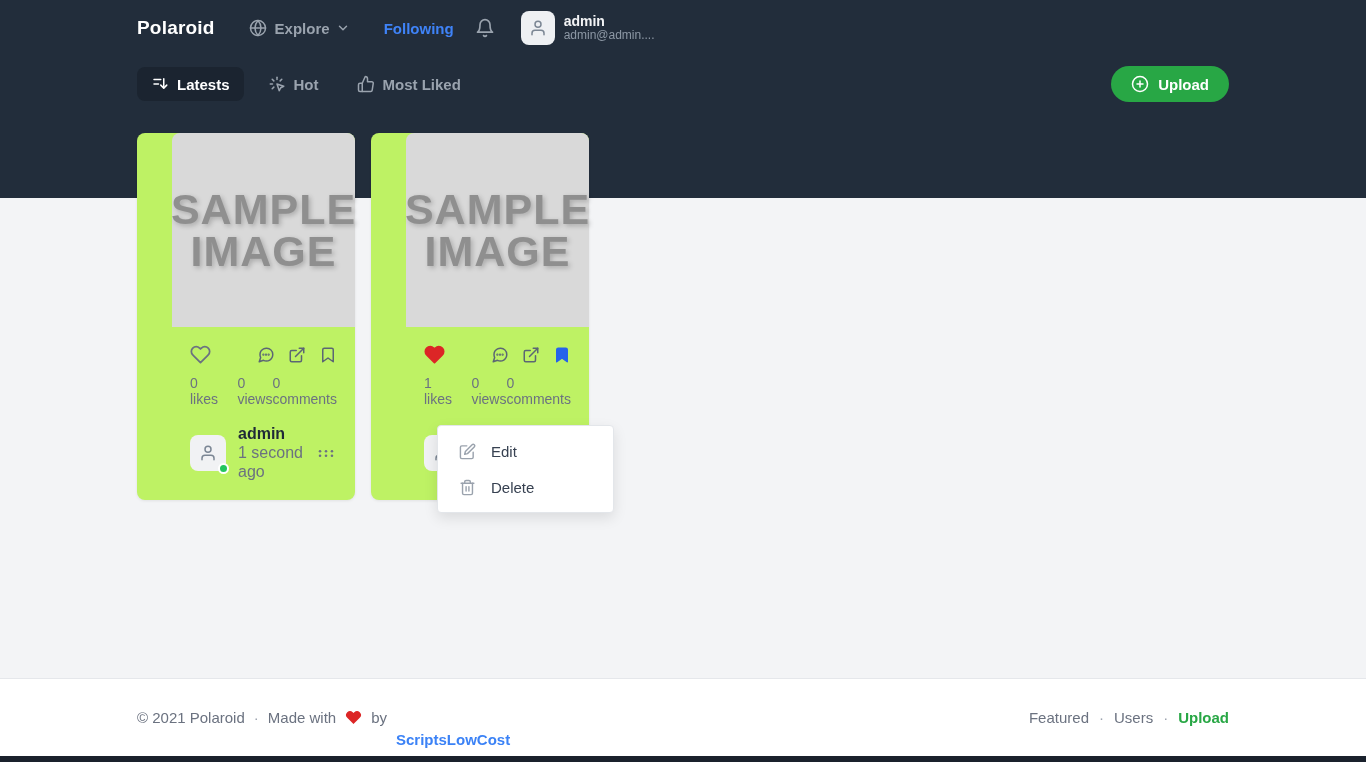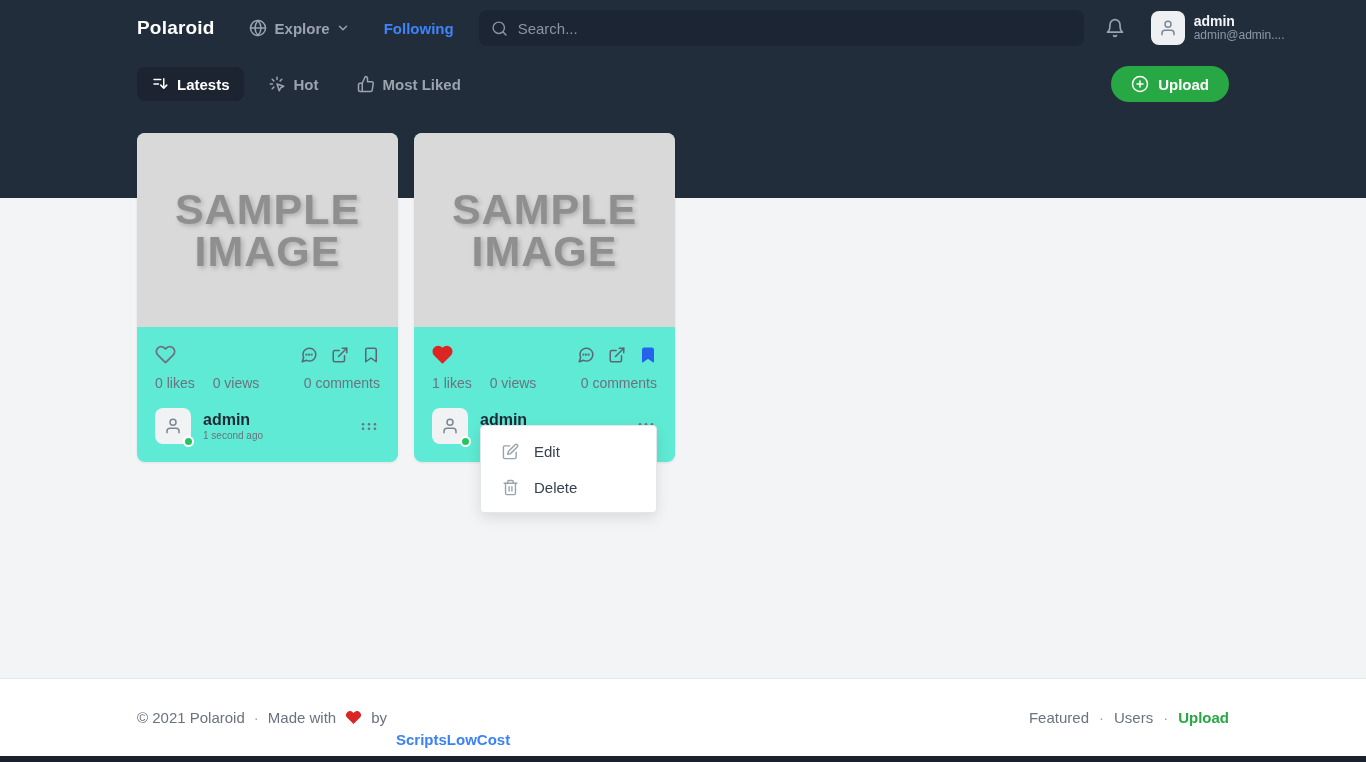--- a/index.html
+++ b/index.html
@@ -33,41 +33,41 @@
   .tab { display:flex; align-items:center; gap:8px; color:#9aa3ae; font-size:15px; font-weight:600; padding:8px 14px; border-radius:8px; cursor:pointer; }
   .tab svg { width:18px; height:18px; }
   .tab.active { background:#1b2430; color:#fff; font-weight:bold; }
   .tab + .tab { margin-left:10px; }
   .upload-btn { margin-left:auto; display:flex; align-items:center; gap:9px; background:#28a745; color:#fff; border:none; font-family:inherit; font-size:15px; font-weight:bold; padding:9px 20px; border-radius:9999px; cursor:pointer; }
   .upload-btn svg { width:18px; height:18px; }
 
   
   .main { min-height:480px; }
   .cards { display:flex; gap:16px; position:relative; top:-65px; }
-  .card { width:261px; background:#5eead4; border-radius:8px; box-shadow:0 1px 3px rgba(0,0,0,.08); position:relative; }
+  .card { width:218px; background:#bef264; border-radius:8px; box-shadow:0 1px 3px rgba(0,0,0,.08); position:relative;padding-left:35px; }
   .card-img { height:194px; background:#d9d9d9; border-radius:8px 8px 0 0; display:flex; align-items:center; justify-content:center; }
   .card-img .ph { width:190px; text-align:center; font-size:43px; font-weight:bold; color:#8f8f8f; line-height:.98; letter-spacing:1px; text-shadow:2px 2px 5px rgba(0,0,0,.22); }
   .card-body { padding:17px 18px 0 18px; }
   .actions { display:flex; align-items:center; }
   .actions .like { color:#6b7280; display:flex; cursor:pointer; }
   .actions .like svg { width:21px; height:21px; }
   .actions .like.on { color:#dc2626; }
   .right-icons { margin-left:auto; display:flex; align-items:center; gap:13px; color:#5b6674; }
   .right-icons span { display:flex; cursor:pointer; }
   .right-icons svg { width:18px; height:18px; }
   .right-icons .bm.on { color:#2563eb; }
   .stats { display:flex; margin-top:10px; font-size:14px; color:#6b7280; }
   .stats .views { margin-left:18px; }
   .stats .comments { margin-left:auto; }
   .userline { display:flex; align-items:center; margin-top:17px; padding-bottom:18px; }
   .av-wrap { position:relative; }
   .av-wrap .dot { position:absolute; right:-3px; bottom:-3px; width:11px; height:11px; background:#22c55e; border-radius:50%; border:2px solid #fff; }
   .userline .meta { margin-left:12px; line-height:1.2; }
   .userline .name { font-size:16px; font-weight:bold; color:#1f2937; }
-  .userline .time { font-size:10px; color:#6b7280; margin-top:0; }
+  .userline .time { font-size:16px; color:#6b7280; margin-top:0; }
   .more { margin-left:auto; color:#6b7280; cursor:pointer; display:flex; }
   .more svg { width:22px; height:22px; }
 
   
   .ctx-menu { position:absolute; left:66px; top:292px; width:177px; background:#fff; border:1px solid #e3e6ea; border-radius:4px; box-shadow:0 5px 14px rgba(0,0,0,.10); padding:7px 0; z-index:20; }
   .ctx-item { display:flex; align-items:center; gap:15px; padding:8px 21px; font-size:15px; color:#374151; cursor:pointer; height:36px; }
   .ctx-item svg { width:17px; height:17px; color:#9aa2ad; flex:none; }
   .ctx-item.danger { color:#f05252; }
 
   
@@ -100,27 +100,20 @@
         <span>Explore</span>
         <svg class="chev" viewBox="0 0 24 24" fill="none" stroke="currentColor" stroke-width="2.5" stroke-linecap="round" stroke-linejoin="round">
             <polyline points="6 9 12 15 18 9"></polyline>
           </svg>
       </div>
 
       <div class="nav-item active-blue">
         <span>Following</span>
       </div>
 
-      <div class="searchbox">
-        <svg viewBox="0 0 24 24" fill="none" stroke="currentColor" stroke-width="2" stroke-linecap="round" stroke-linejoin="round">
-            <circle cx="11" cy="11" r="8"></circle>
-            <line x1="21" y1="21" x2="16.65" y2="16.65"></line>
-          </svg>
-        <input type="text" placeholder="Search..." style="">
-      </div>
 
       <div class="bell">
         <svg viewBox="0 0 24 24" fill="none" stroke="currentColor" stroke-width="2" stroke-linecap="round" stroke-linejoin="round">
             <path d="M18 8A6 6 0 0 0 6 8c0 7-3 9-3 9h18s-3-2-3-9"></path>
             <path d="M13.73 21a2 2 0 0 1-3.46 0"></path>
           </svg>
       </div>
 
       <div class="userchip">
         <div class="avatar-sq">

